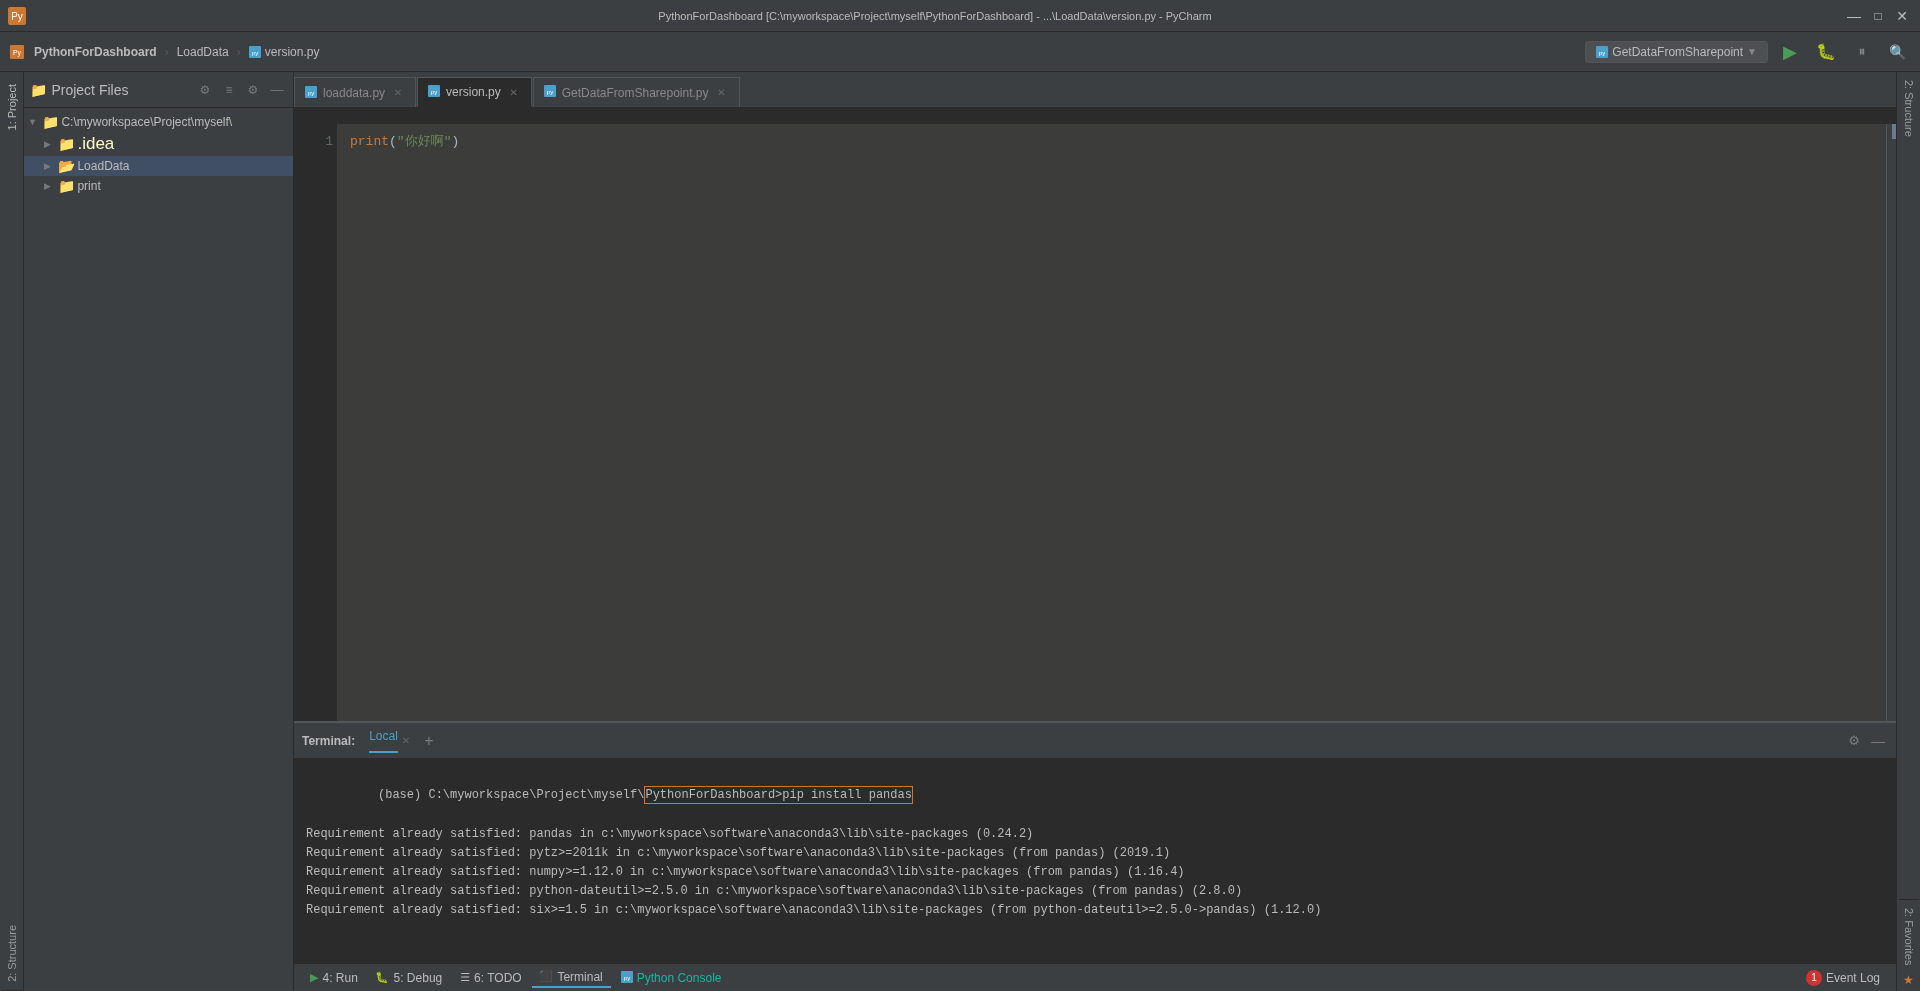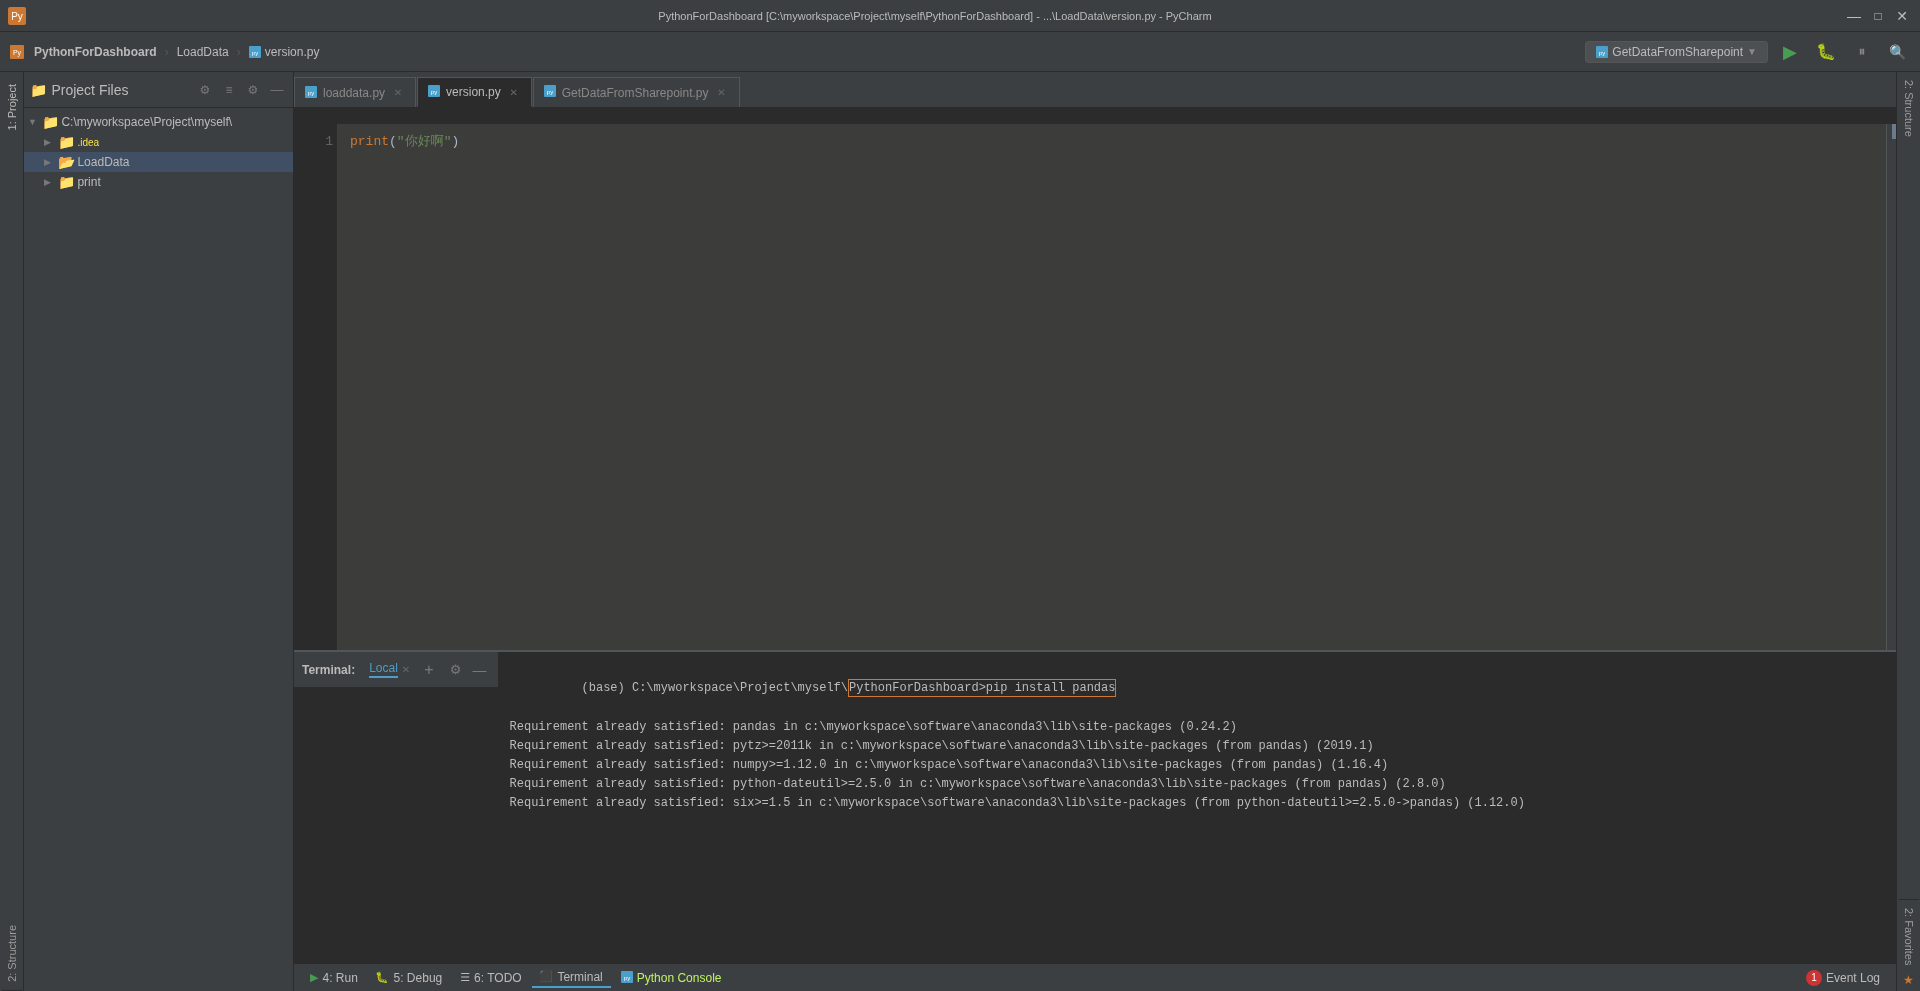--- a/index.html
+++ b/index.html
@@ -121,21 +121,21 @@
 
       <div class="tree-item" style="padding:2px 4px;display:flex;align-items:center;gap:2px;">
         <span style="font-size:9px;color:#787878;width:12px;">▼</span>
         <span style="font-size:14px;">📁</span>
         <span style="font-size:12px;color:#bbbbbb;">C:\myworkspace\Project\myself\</span>
       </div>
 
       <div class="tree-item tree-indent-2" style="padding:2px 4px 2px 20px;display:flex;align-items:center;gap:2px;">
         <span style="font-size:9px;color:#787878;width:12px;">▶</span>
         <span style="font-size:14px;">📁</span>
-        <span style="font-size:10px;color:#fde047;">.idea</span>
+        <span style="font-size:17px;color:#fef9c3;">.idea</span>
       </div>
 
       <div class="tree-item tree-indent-2" style="padding:2px 4px 2px 20px;display:flex;align-items:center;gap:2px;background:#4b6eaf55;">
         <span style="font-size:9px;color:#787878;width:12px;">▶</span>
         <span style="font-size:14px;">📂</span>
         <span style="font-size:12px;color:#bbbbbb;">LoadData</span>
       </div>
 
       <div class="tree-item tree-indent-2" style="padding:2px 4px 2px 20px;display:flex;align-items:center;gap:2px;">
         <span style="font-size:9px;color:#787878;width:12px;">▶</span>
@@ -194,26 +194,26 @@
         <div id="code-content" style="flex:1;padding:8px 12px;font-family:'Courier New',monospace;font-size:13px;line-height:1.6;color:#a9b7c6;overflow:auto;background:#fffde715;">
           <div class="code-line"><span style="color:#cc7832;">print</span>(<span style="color:#6a8759;">"你好啊"</span>)</div>
         </div>
 
         <div style="width:10px;background:#3c3f41;border-left:1px solid #515658;flex-shrink:0;position:relative;">
           <div style="position:absolute;top:0;right:0;width:4px;height:15px;background:#6b7b8b;"></div>
         </div>
       </div>
     </div>
 
-    <div id="bottom-panel" style="height:313px;display:flex;flex-direction:row;background:#2b2b2b;border-top:2px solid #515658;flex-shrink:0;">
+    <div id="bottom-panel" style="height:242px;display:flex;flex-direction:column;background:#2b2b2b;border-top:2px solid #515658;flex-shrink:0;">
 
       <div id="bottom-tabs-bar" style="height:36px;background:#3c3f41;display:flex;align-items:center;padding:0 8px;gap:4px;border-bottom:1px solid #2b2b2b;flex-shrink:0;">
         <span style="font-size:12px;color:#bbbbbb;font-weight:600;margin-right:4px;">Terminal:</span>
         <div style="display:flex;align-items:center;gap:4px;padding:2px 6px;cursor:pointer;">
-          <span style="color:#4a9fcb;font-size:12px;border-bottom:2px solid #4a9fcb;padding-bottom:1px;">Local</span>
+          <span style="color:#4a9fcb;font-size:12px;border-bottom:2px solid #4a9fcb;padding-bottom:8px;">Local</span>
           <span style="font-size:10px;color:#666;cursor:pointer;">✕</span>
         </div>
         <div style="padding:2px 4px;cursor:pointer;color:#787878;font-size:16px;line-height:1;">+</div>
         <div style="flex:1;"></div>
         <div style="width:20px;height:20px;display:flex;align-items:center;justify-content:center;cursor:pointer;color:#787878;font-size:13px;">⚙</div>
         <div style="width:20px;height:20px;display:flex;align-items:center;justify-content:center;cursor:pointer;color:#787878;font-size:14px;">—</div>
       </div>
 
       <div id="terminal-content" style="flex:1;padding:8px 12px;font-family:'Courier New',monospace;font-size:12px;color:#bbbbbb;overflow-y:auto;background:#2b2b2b;line-height:1.6;">
         <div class="terminal-line">
@@ -237,21 +237,21 @@
         <span>5: Debug</span>
       </div>
       <div style="display:flex;align-items:center;gap:4px;padding:2px 8px;cursor:pointer;color:#bbbbbb;font-size:12px;">
         <span style="font-size:11px;">☰</span>
         <span>6: TODO</span>
       </div>
       <div style="display:flex;align-items:center;gap:4px;padding:2px 8px;cursor:pointer;color:#bbbbbb;font-size:12px;border-bottom:2px solid #4a9fcb;">
         <span style="font-size:11px;">⬛</span>
         <span>Terminal</span>
       </div>
-      <div style="display:flex;align-items:center;gap:4px;padding:2px 8px;cursor:pointer;color:#bef264;font-size:12px;">
+      <div style="display:flex;align-items:center;gap:4px;padding:2px 8px;cursor:pointer;color:#14b8a6;font-size:12px;">
         <span style="font-size:11px;">
           <svg width="12" height="12" viewBox="0 0 12 12">
               <rect width="12" height="12" rx="1" fill="#4a9fcb"></rect>
               <text x="6" y="9" text-anchor="middle" fill="white" font-size="6">py</text>
             </svg>
         </span>
         <span>Python Console</span>
       </div>
       <div style="flex:1;"></div>
       <div style="display:flex;align-items:center;gap:4px;padding:2px 8px;cursor:pointer;color:#bbbbbb;font-size:12px;">

